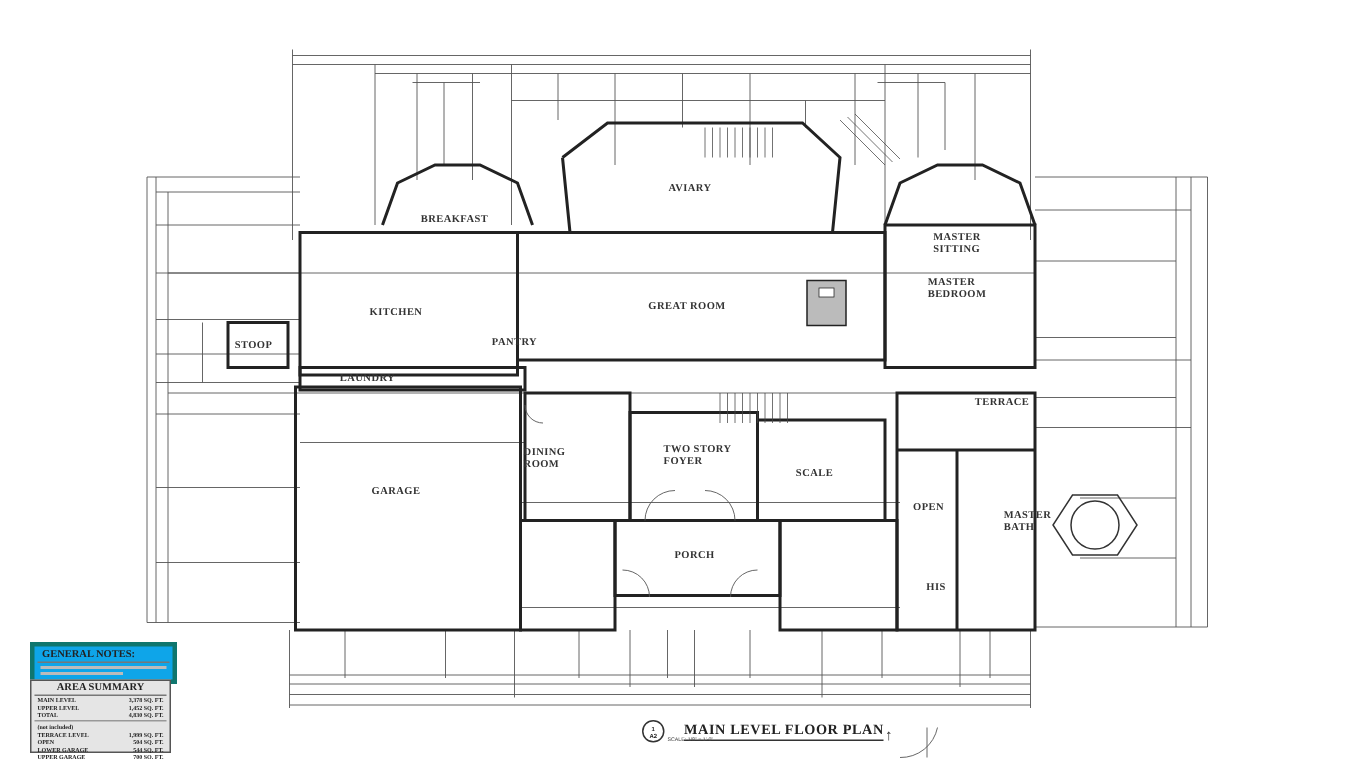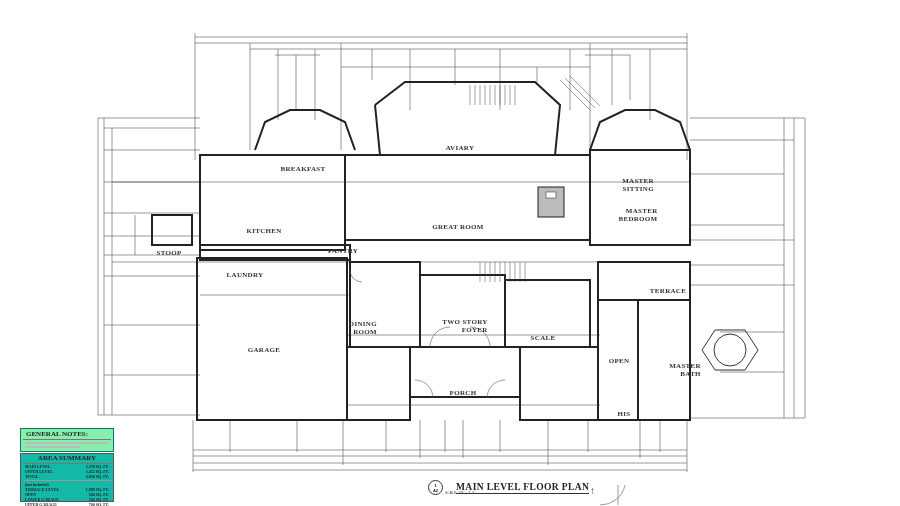--- a/index.html
+++ b/index.html
@@ -1,22 +1,22 @@
 <!DOCTYPE html>
 <html><head>
 <meta charset="utf-8">
 <style>
   html,body{margin:0;padding:0;background:#ffffff;}
   body{width:900px;height:506px;position:relative;overflow:hidden;font-family:"Liberation Serif",serif;color:#222;}
   #canvas{position:absolute;left:0;top:0;width:900px;height:506px;}
-  .room-label{position:absolute;font-family:"Liberation Serif",serif;font-weight:bold;font-size:7px;letter-spacing:0.3px;color:#333;text-align:right;line-height:8px;white-space:pre-line;transform:translate(-50%,-50%);margin-top:23px;}
-  .notes-box{position:absolute;left:20px;top:428px;width:92px;height:22px;border:1px solid #0f766e;background:#86efac;}
+  .room-label{position:absolute;font-family:"Liberation Serif",serif;font-weight:bold;font-size:7px;letter-spacing:0.3px;color:#333;text-align:left;line-height:8px;white-space:pre-line;transform:translate(-50%,-50%);}
+  .notes-box{position:absolute;left:20px;top:428px;width:92px;height:22px;border:3px solid #0f766e;background:#0ea5e9;}
   .notes-title{font-family:"Liberation Serif",serif;font-weight:bold;font-size:7px;padding:1px 3px;border-bottom:1px solid #777;margin:0 2px;}
   .notes-line{height:2px;margin:2px 4px 0 4px;background:#bbb;}
-  .area-box{position:absolute;left:20px;top:453px;width:92px;height:47px;border:1px solid #555;background:#14b8a6;}
+  .area-box{position:absolute;left:20px;top:453px;width:92px;height:47px;border:1px solid #555;background:#e5e5e5;}
   .area-title{font-family:"Liberation Serif",serif;font-weight:bold;font-size:7px;text-align:center;border-bottom:1px solid #777;margin:0 2px;line-height:9px;}
   .area-row{display:flex;justify-content:space-between;font-family:"Liberation Serif",serif;font-weight:bold;font-size:4px;line-height:5px;padding:0 4px;}
   .area-sep{border-top:1px solid #999;margin:1px 2px;}
   .area-sub{font-family:"Liberation Serif",serif;font-weight:bold;font-size:4px;line-height:5px;padding:0 4px;}
   .plan-title{position:absolute;left:428px;top:480px;display:flex;align-items:center;gap:13px;}
   .plan-badge{width:13px;height:13px;border:1px solid #333;border-radius:50%;font-size:4px;font-weight:bold;display:flex;flex-direction:column;align-items:center;justify-content:center;line-height:5px;font-family:"Liberation Sans",sans-serif;}
   .plan-badge span{display:block;}
   .plan-name{font-family:"Liberation Serif",serif;font-weight:bold;font-size:9.5px;letter-spacing:0.4px;border-bottom:1px solid #333;padding-bottom:1px;}
   .plan-scale{position:absolute;left:17px;top:11px;font-size:3.5px;font-family:"Liberation Sans",sans-serif;color:#444;white-space:nowrap;}
   .north-arrow{position:absolute;left:590px;top:485px;font-size:10px;color:#333;}

